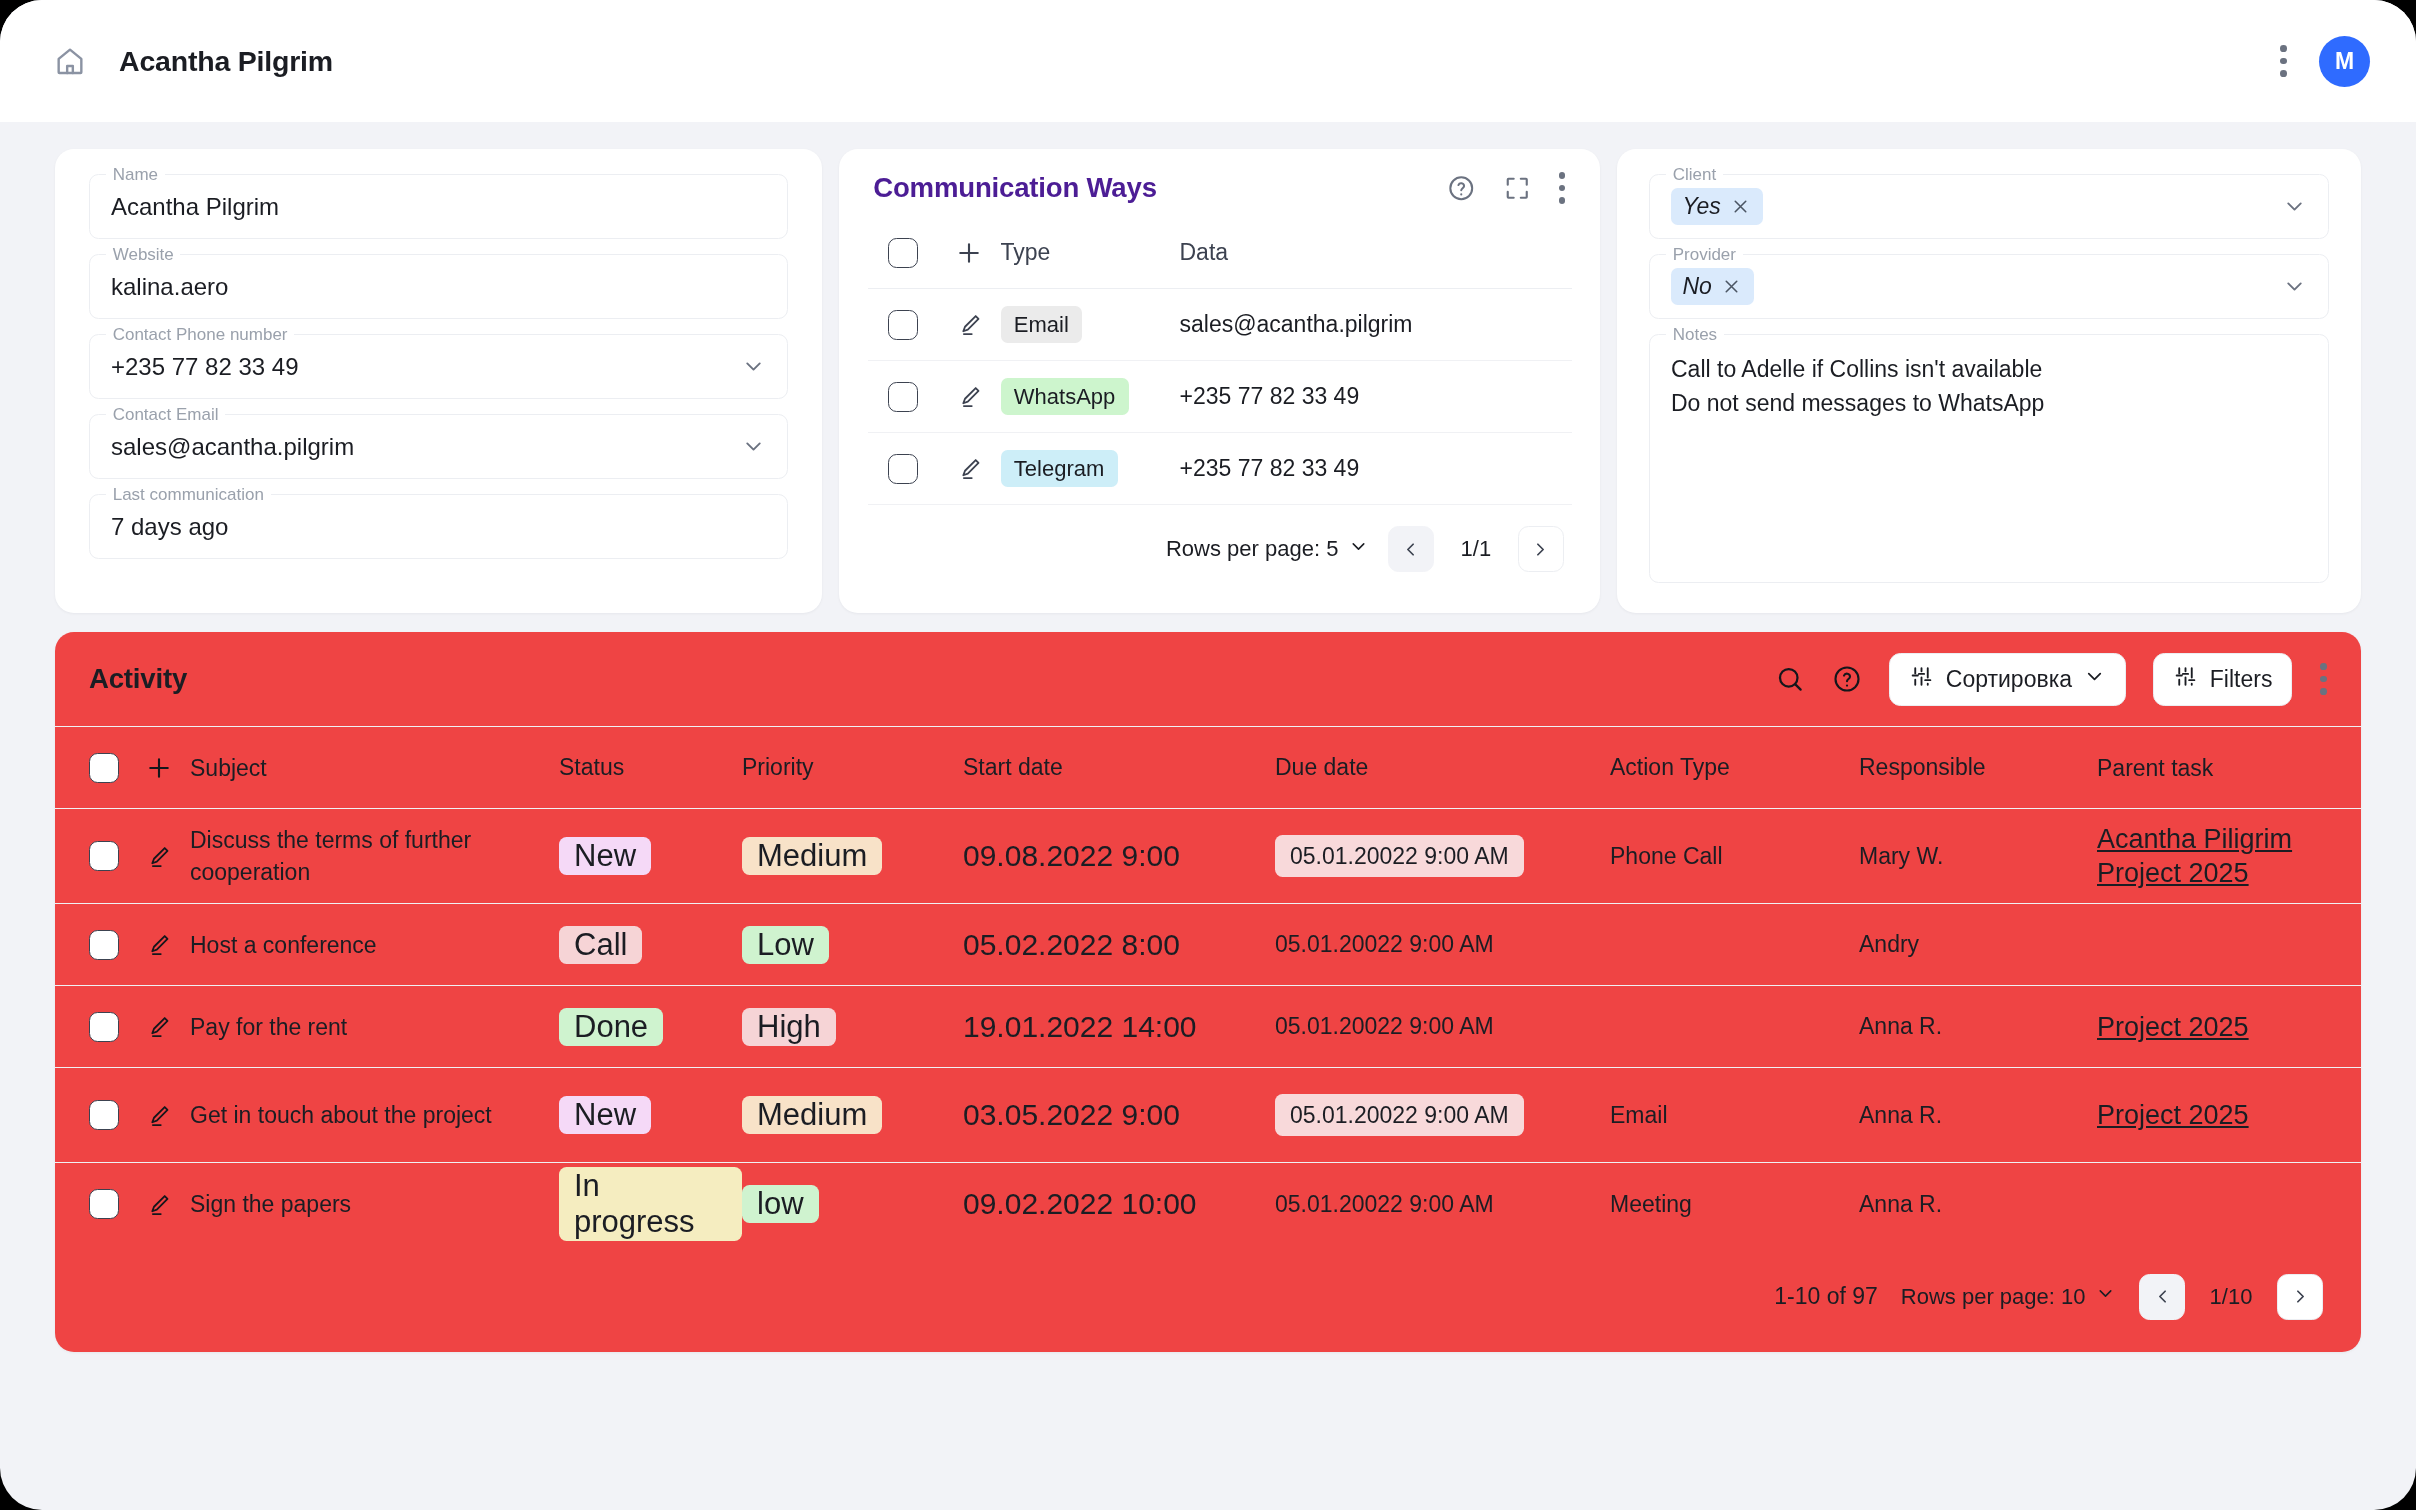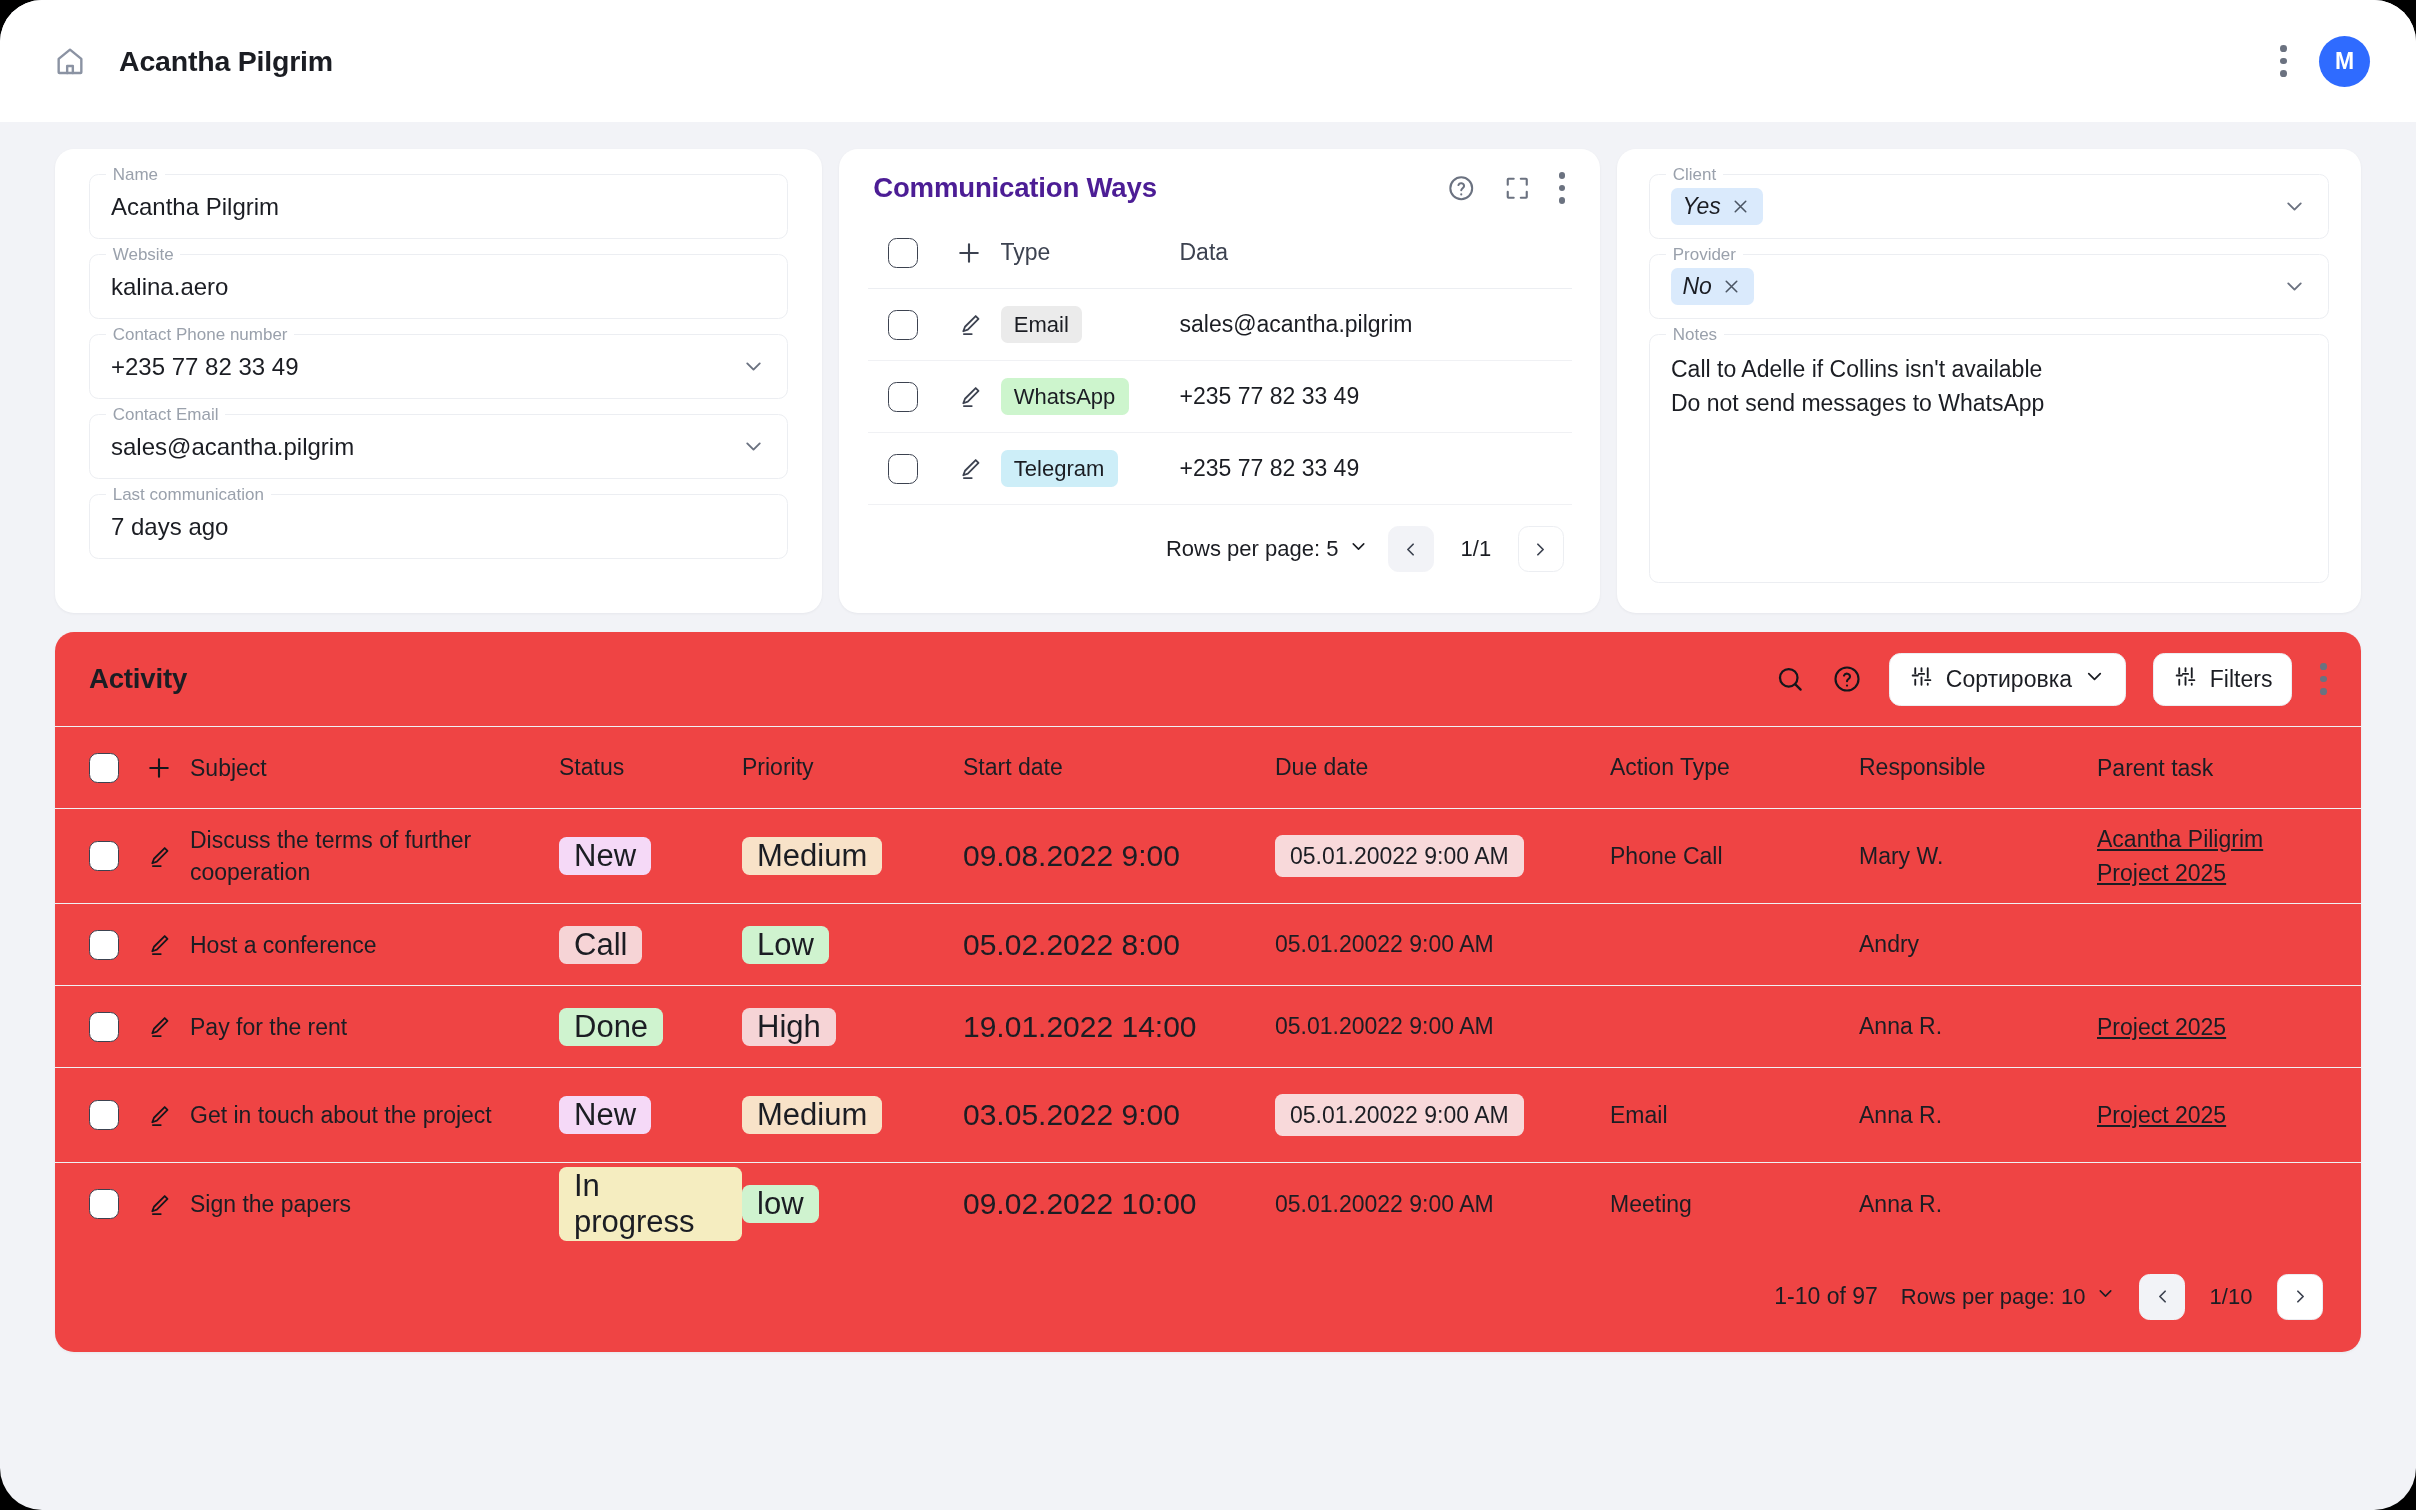--- a/index.html
+++ b/index.html
@@ -144,21 +144,21 @@
   .arow:last-of-type { border-bottom: none; }
   .a-check { width: 72px; display: flex; justify-content: center; flex:0 0 auto; padding-left: 25px; }
   .a-act { width: 63px; display: flex; justify-content: center; color: #3c4250; flex:0 0 auto; }
   .a-subject { width: 369px; flex:0 0 auto; font-size: 23px; color: #1b1d23; line-height: 32px; padding-right: 19px; }
   .a-status { width: 183px; flex:0 0 auto; }
   .a-priority { width: 221px; flex:0 0 auto; }
   .a-start { width: 312px; flex:0 0 auto; font-size: 30px; color: #1b1d23; }
   .a-due { width: 335px; flex:0 0 auto; font-size: 23px; color: #1b1d23; }
   .a-action { width: 249px; flex:0 0 auto; font-size: 23px; color: #1b1d23; }
   .a-resp { width: 238px; flex:0 0 auto; font-size: 23px; color: #1b1d23; }
-  .a-parent { flex:1 1 auto; font-size: 23px; color: #1b1d23; line-height: 34px; }
+  .a-parent { flex:1 1 auto; font-size: 27px; color: #1b1d23; line-height: 34px; }
   .hcell { font-size: 23px; color: #1b1d23; }
 
   .badge { display: inline-block; padding: 1px 15px; border-radius: 7.6px; font-size: 31px; color: #1b1d23; }
   .b-new { background: #f5d9f7; }
   .b-ideas { background: #f6d4d6; }
   .b-done { background: #cff3cf; }
   .b-inprogress { background: #f5edc0; }
   .b-medium { background: #f8e2c8; }
   .b-low { background: #cff3cf; }
   .b-high { background: #f6d4d6; }

